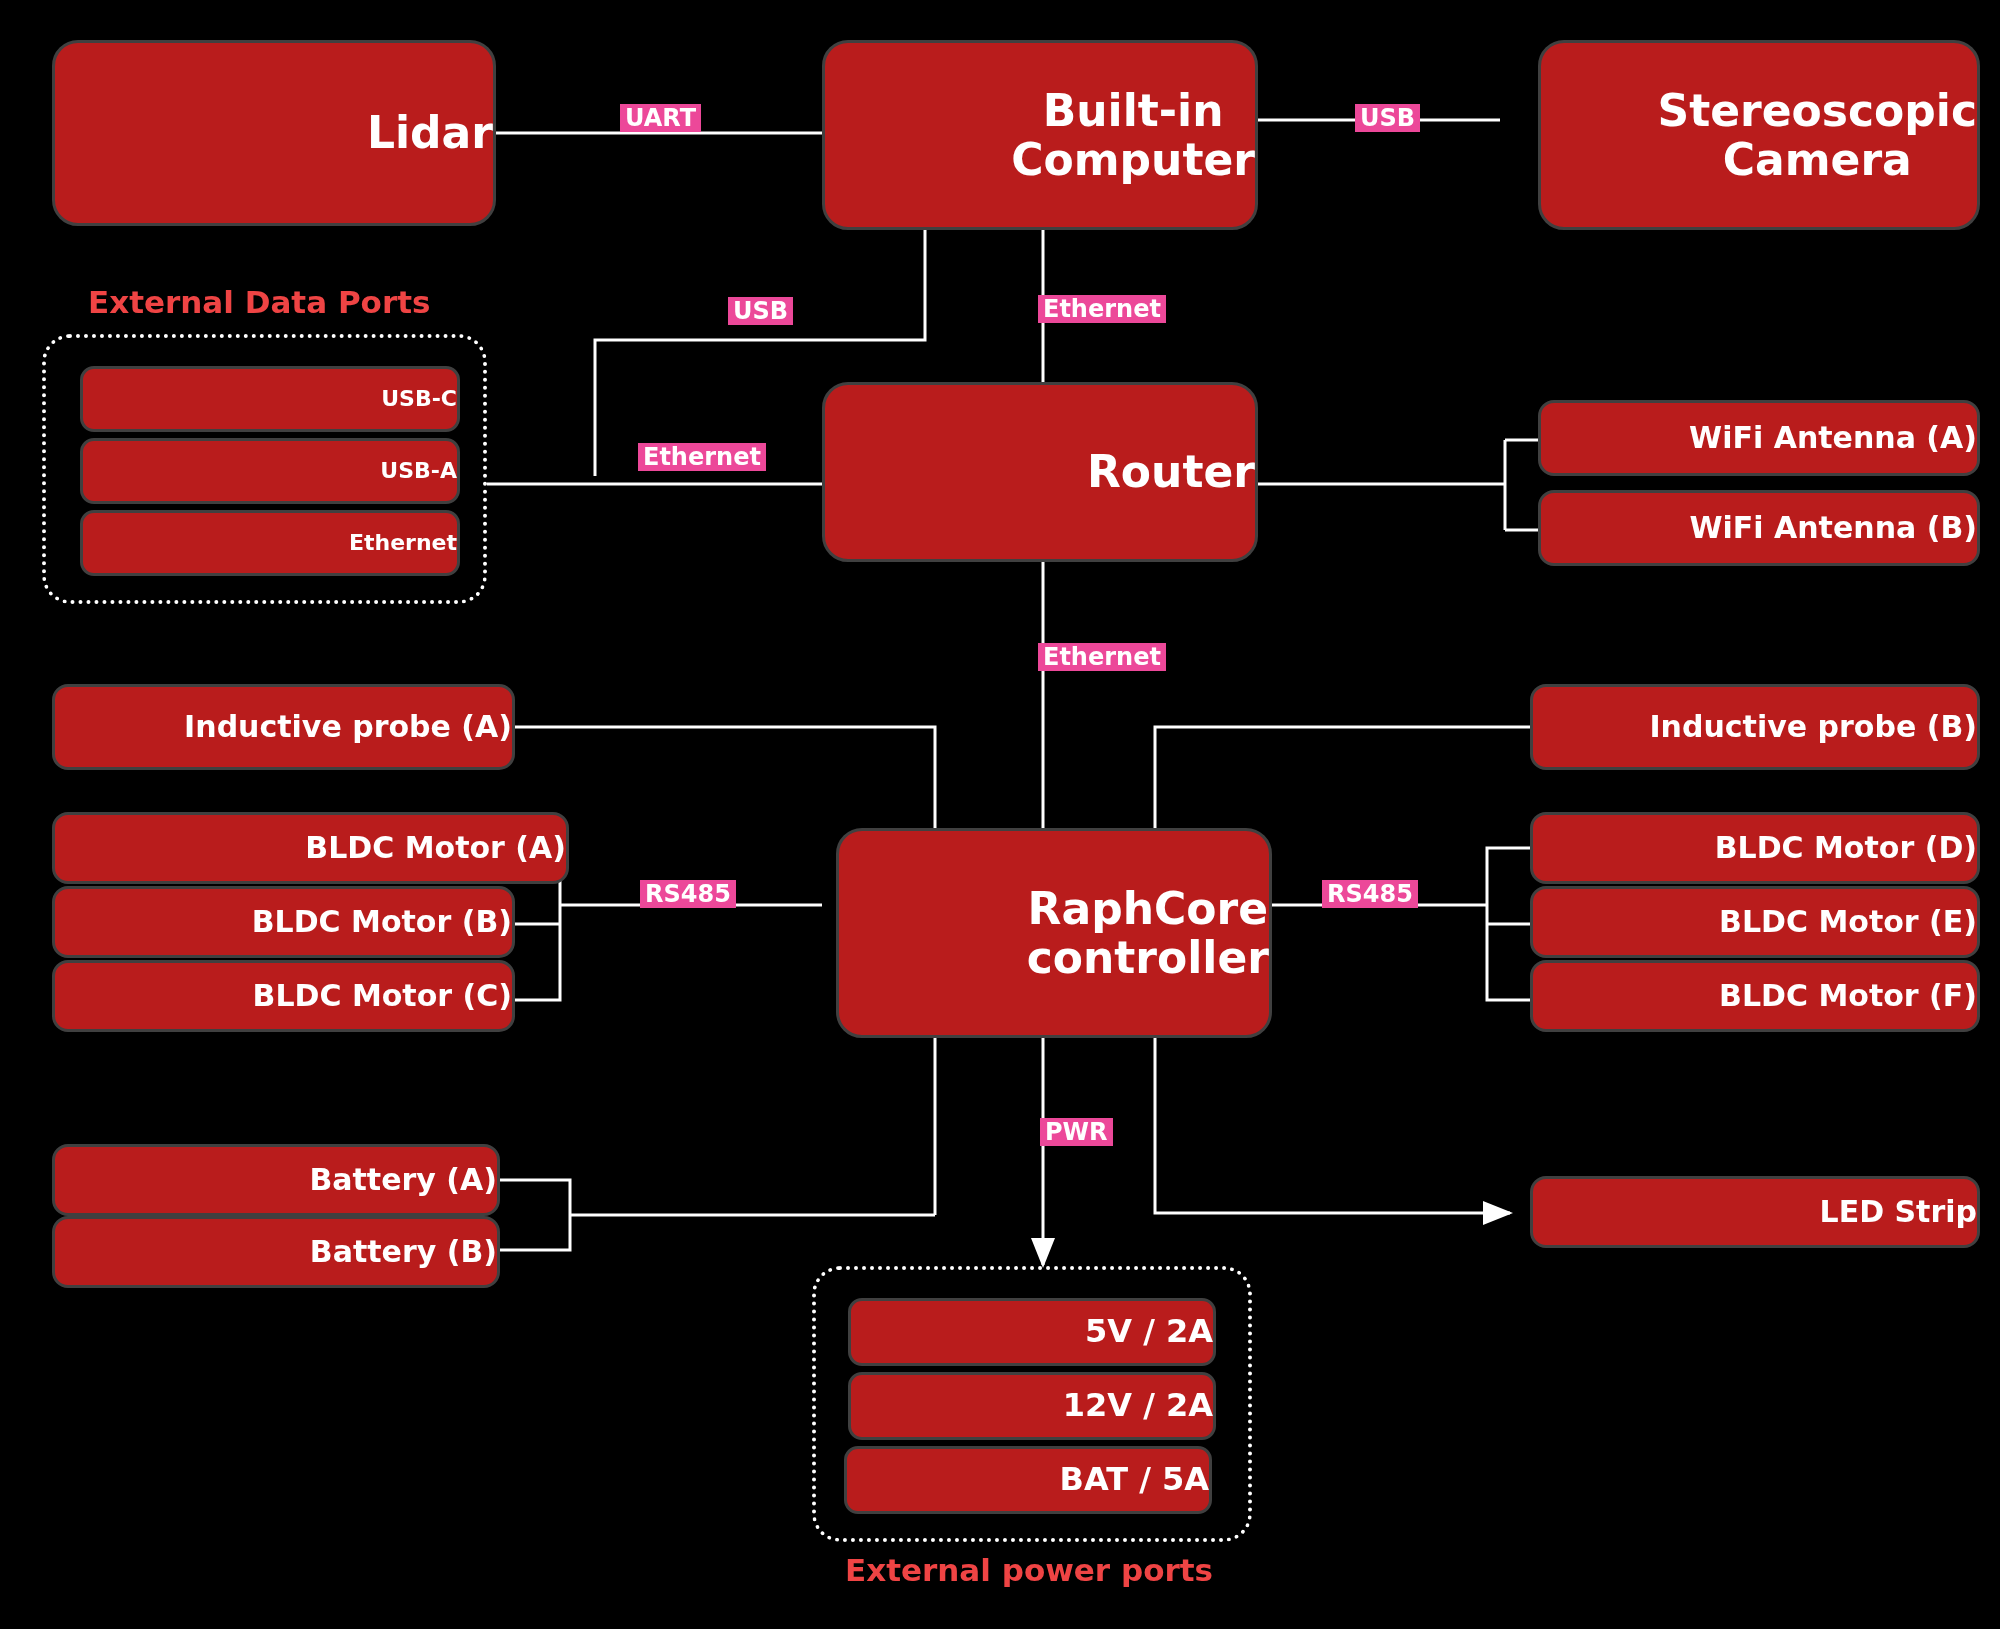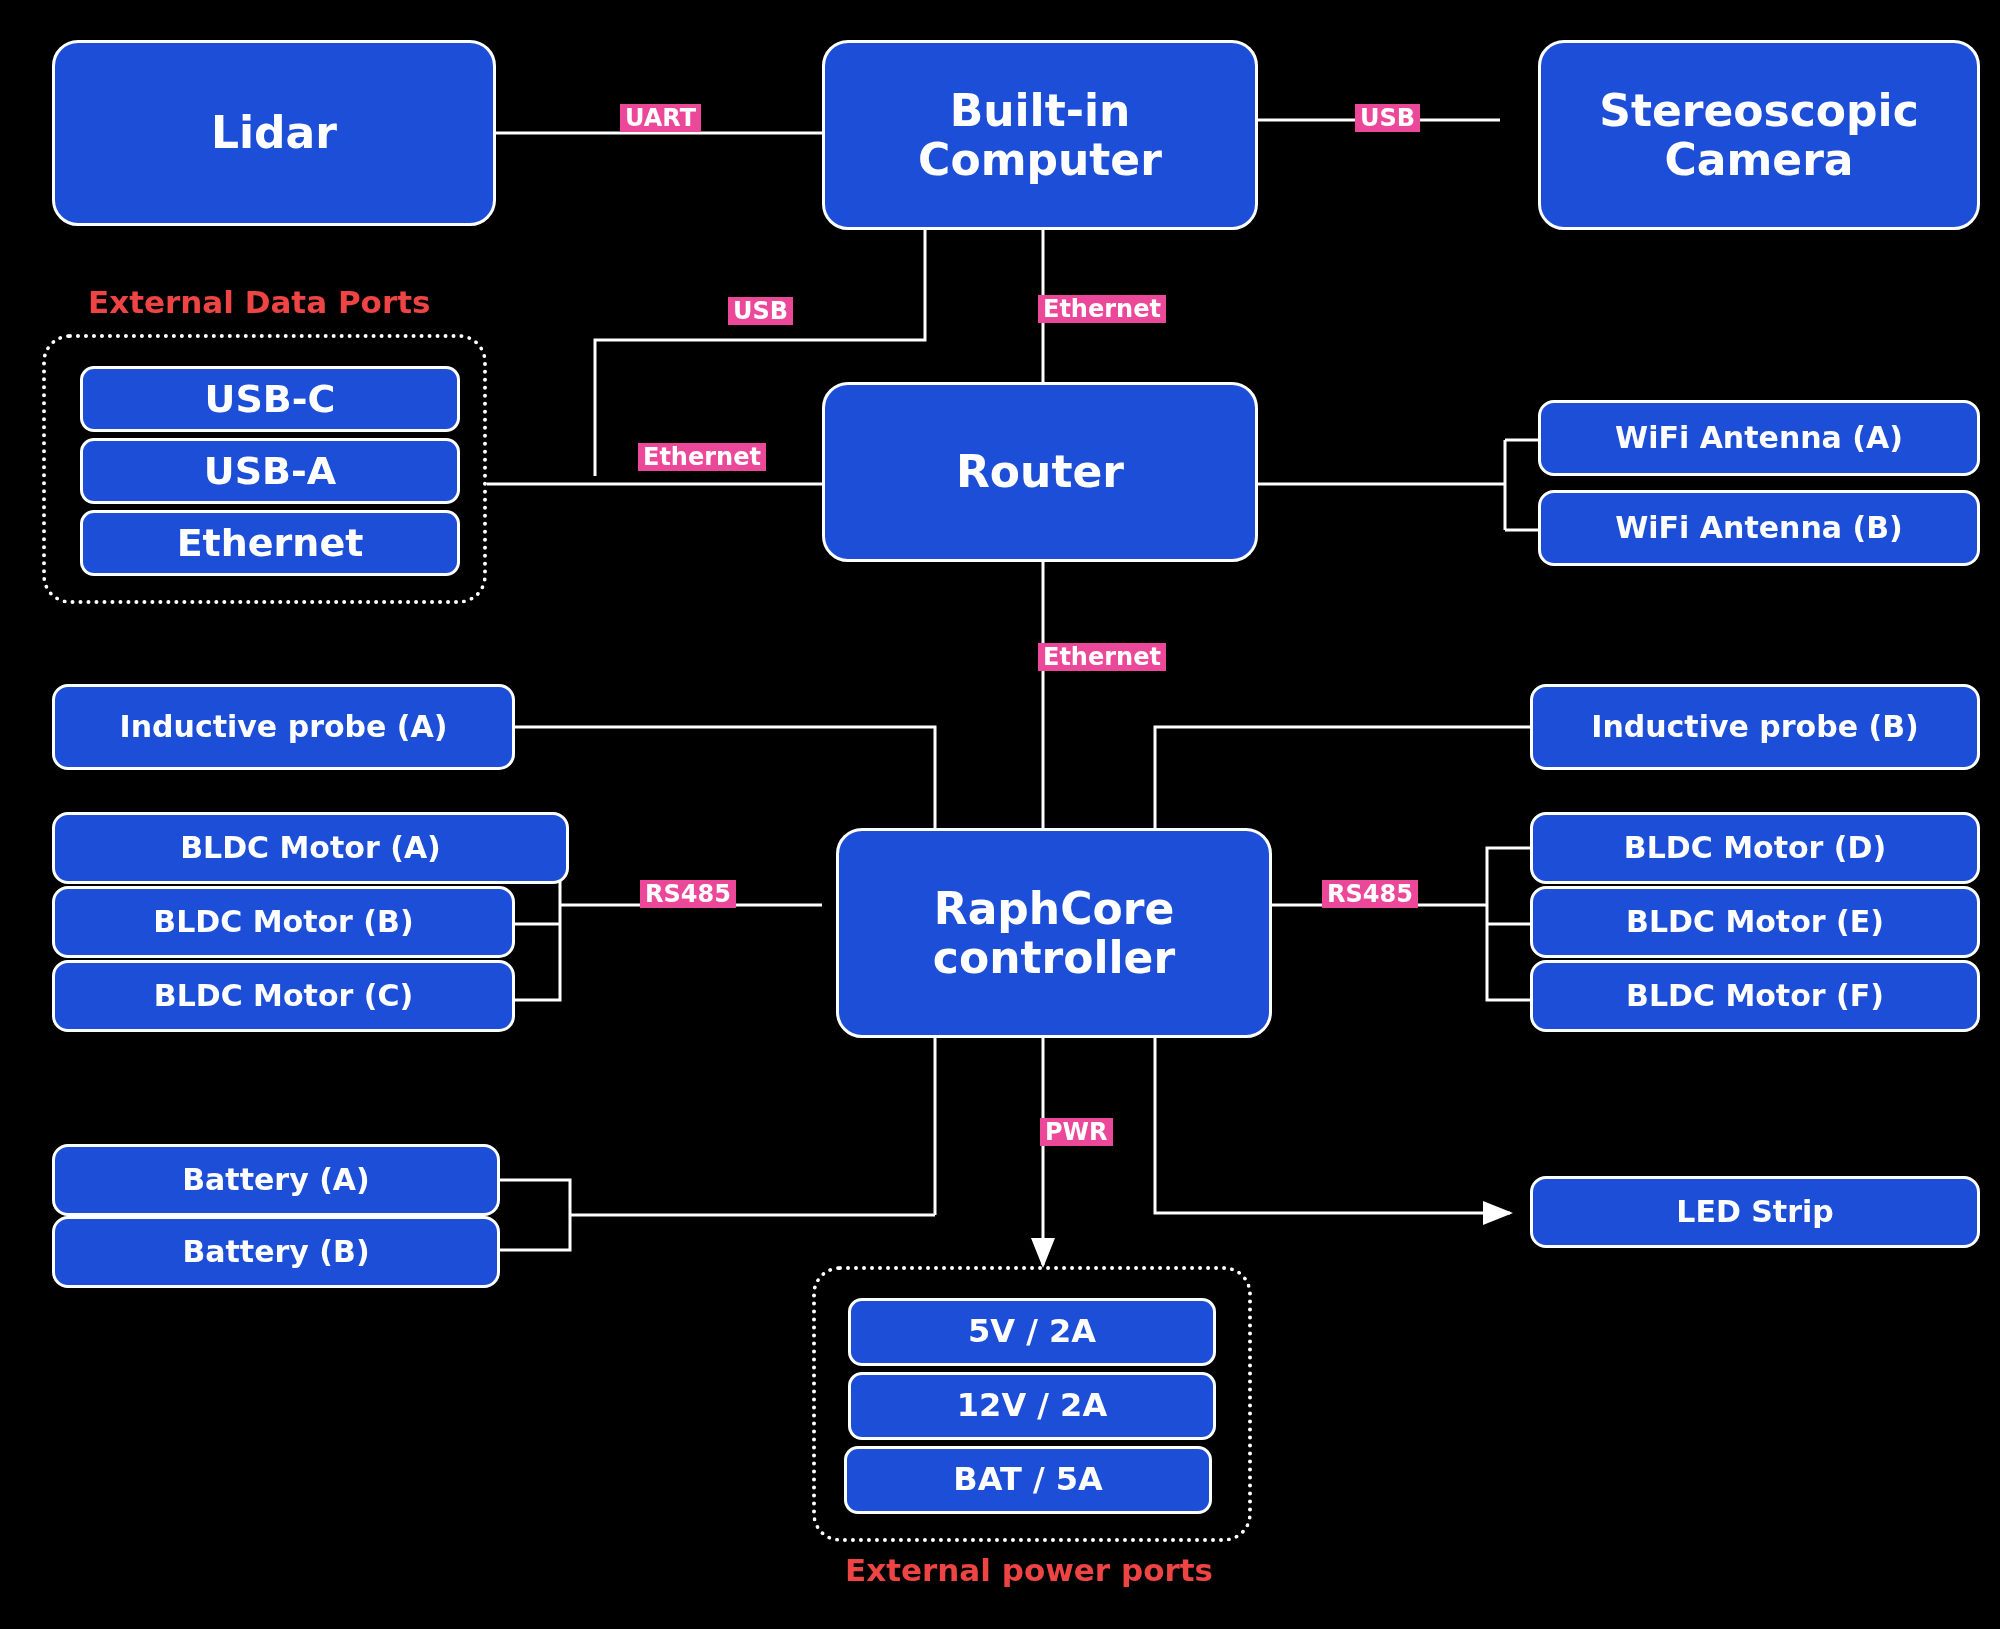--- a/index.html
+++ b/index.html
@@ -25,34 +25,34 @@
   }
   svg#wires line, svg#wires path, svg#wires polyline {
     stroke: #ffffff;
     stroke-width: 3;
     fill: none;
   }
   
   .node {
     position: absolute;
     box-sizing: border-box;
-    border: 3px solid #ffffff;
-    background: #1d4ed8;
+    border: 3px solid #404040;
+    background: #b91c1c;
     color: #ffffff;
     display: flex;
     align-items: center;
-    justify-content: center;
+    justify-content: flex-end;
     text-align: center;
     font-weight: bold;
     line-height: 1.12;
     z-index: 5;
   }
   .node.big     { border-radius: 26px; font-size: 44px; }
   .node.small   { border-radius: 16px; font-size: 30px; }
-  .node.port    { border-radius: 14px; font-size: 38px; }
+  .node.port    { border-radius: 14px; font-size: 22px; }
   .node.pwrport { border-radius: 14px; font-size: 32px; }
 
   
   .group-dotted {
     position: absolute;
     box-sizing: border-box;
     border: 4px dotted #ffffff;
     border-radius: 28px;
     background: transparent;
     z-index: 3;

